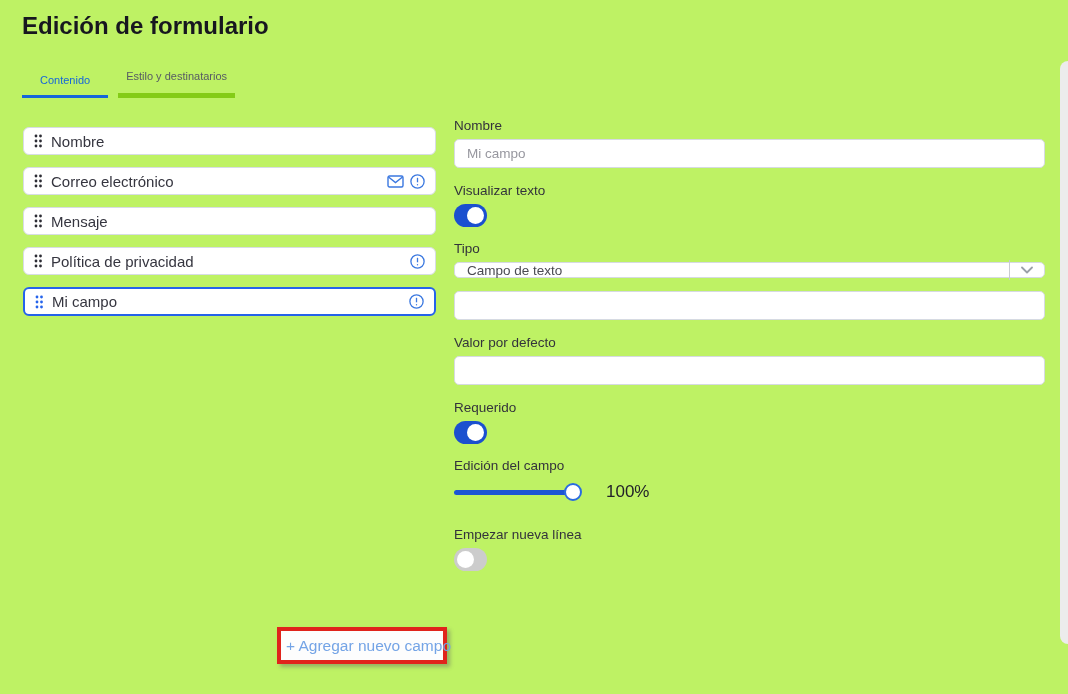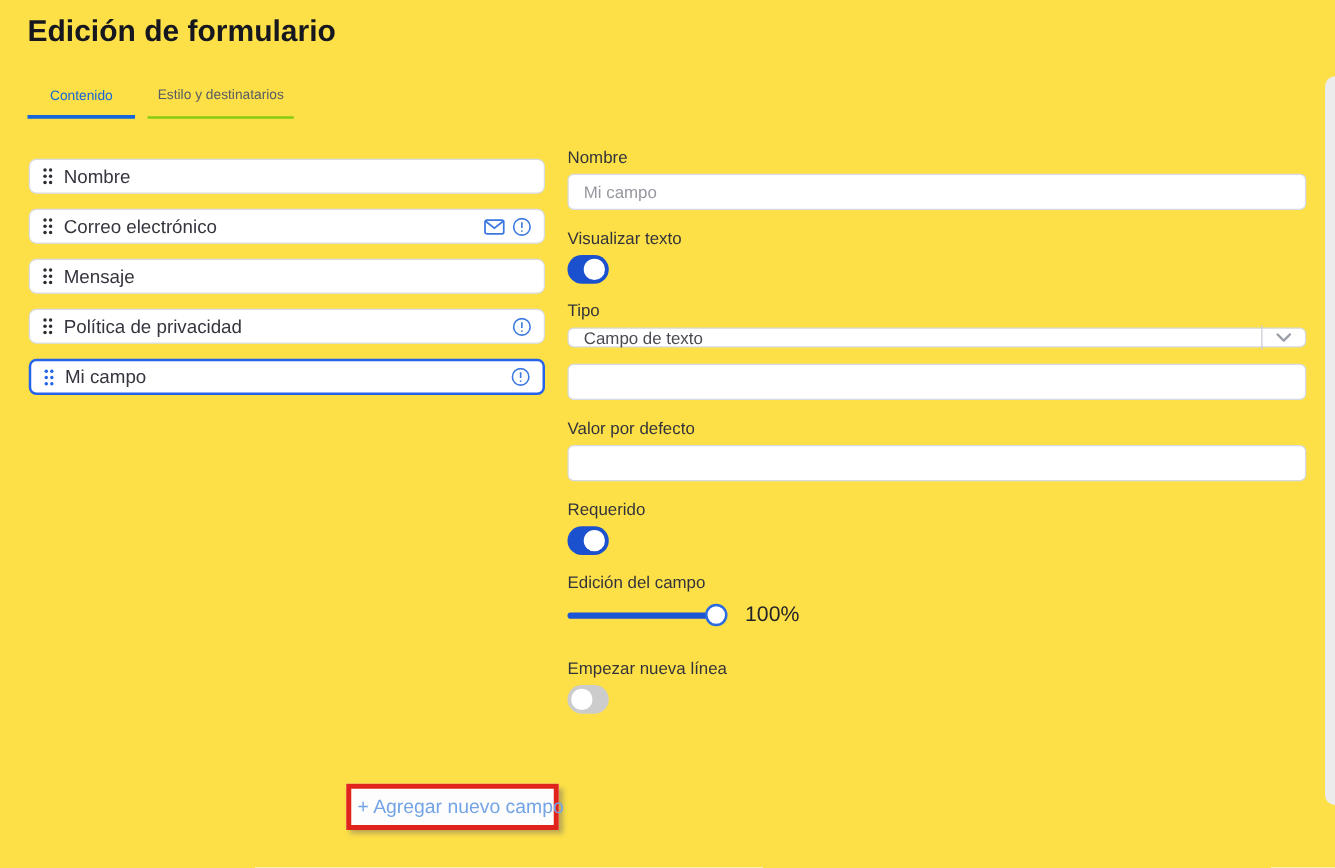--- a/index.html
+++ b/index.html
@@ -1,35 +1,35 @@
 <!DOCTYPE html>
 <html><head>
 <meta charset="utf-8">
 <style>
   * { margin:0; padding:0; box-sizing:border-box; }
   html,body { background:#fff; }
   body { font-family:"Liberation Sans", sans-serif; }
   .screen {
     position:relative; width:1068px; height:694px;
-    background:#fde047; overflow:hidden;
+    background:#bef264; overflow:hidden;
   }
   
   .page-title {
     position:absolute; left:22px; top:12px;
     font-size:24px; font-weight:700; color:#17171f;
   }
   
   .tabs { position:absolute; left:22px; top:70px; display:flex; align-items:flex-end; }
   .tab { cursor:pointer; font-size:11px; padding:0 0 9px 0; }
   .tab.active {
     color:#1566da; border-bottom:3px solid #1566da;
     padding-left:18px; padding-right:18px;
   }
   .tab.inactive {
-    color:#565b63; border-bottom:2px solid #84cc16;
+    color:#565b63; border-bottom:5px solid #84cc16;
     padding-left:8px; padding-right:8px; padding-bottom:11px;
     margin-left:10px;
   }
   
   .field-list { position:absolute; left:23px; top:127px; width:413px; }
   .field-item {
     display:flex; align-items:center; height:28px; margin-bottom:12px;
     background:#fff; border:1px solid #d7dce5; border-radius:6px;
     padding:0 10px; cursor:pointer;
   }
@@ -72,21 +72,21 @@
   .slider-row { display:flex; align-items:center; height:26px; margin:6px 0 14px 0; }
   .slider-track {
     position:relative; width:118px; height:5px; border-radius:3px;
     background:#1b55d4; cursor:pointer;
   }
   .slider-knob {
     position:absolute; right:-10px; top:50%; transform:translateY(-50%);
     width:18px; height:18px; border-radius:50%;
     background:#fff; border:2px solid #2a6be0; cursor:grab;
   }
-  .slider-value { margin-left:24px; font-size:17px; color:#222229; }
+  .slider-value { margin-left:34px; font-size:17px; color:#222229; }
   .gap-lg { height:8px; }
   
   .add-field-box {
     position:absolute; left:277px; top:627px; width:170px; height:37px;
     border:4px solid #e0241c; background:#fdfdfd;
     box-shadow:3px 3px 4px rgba(100,100,100,0.45);
     display:flex; align-items:center;
   }
   .add-field-link {
     font-size:15.5px; color:#74a4e6; padding-left:5px; white-space:nowrap;

